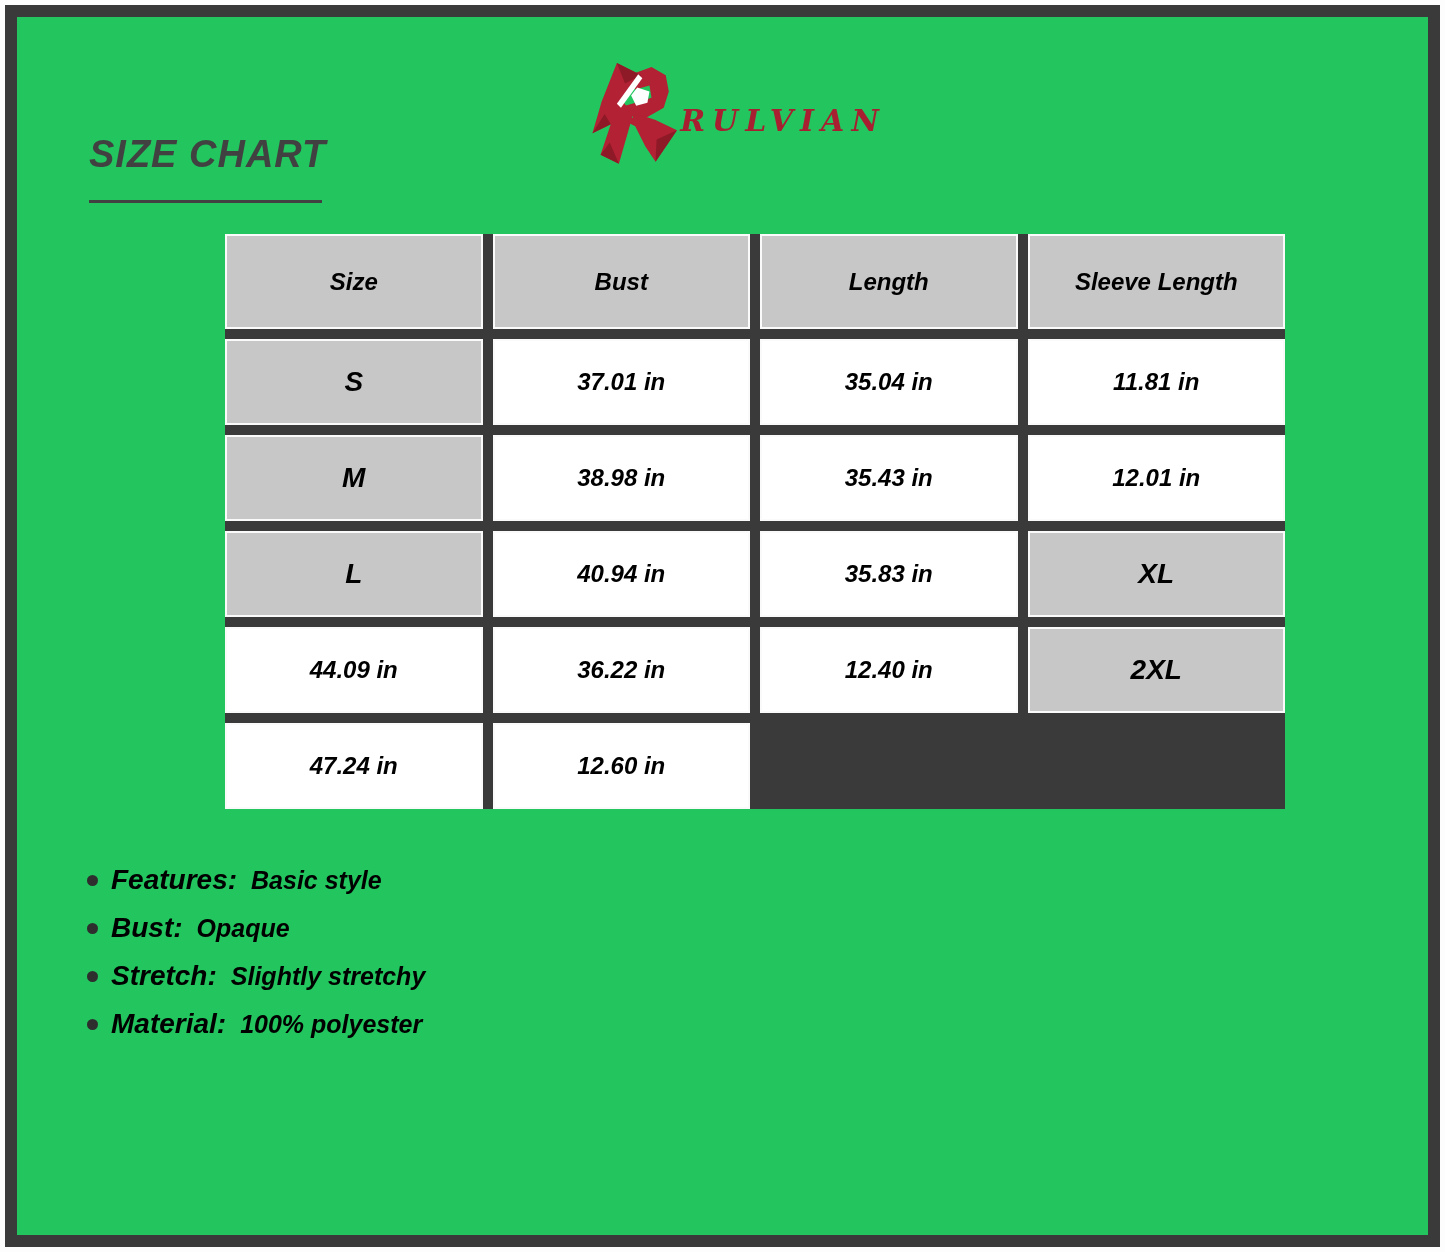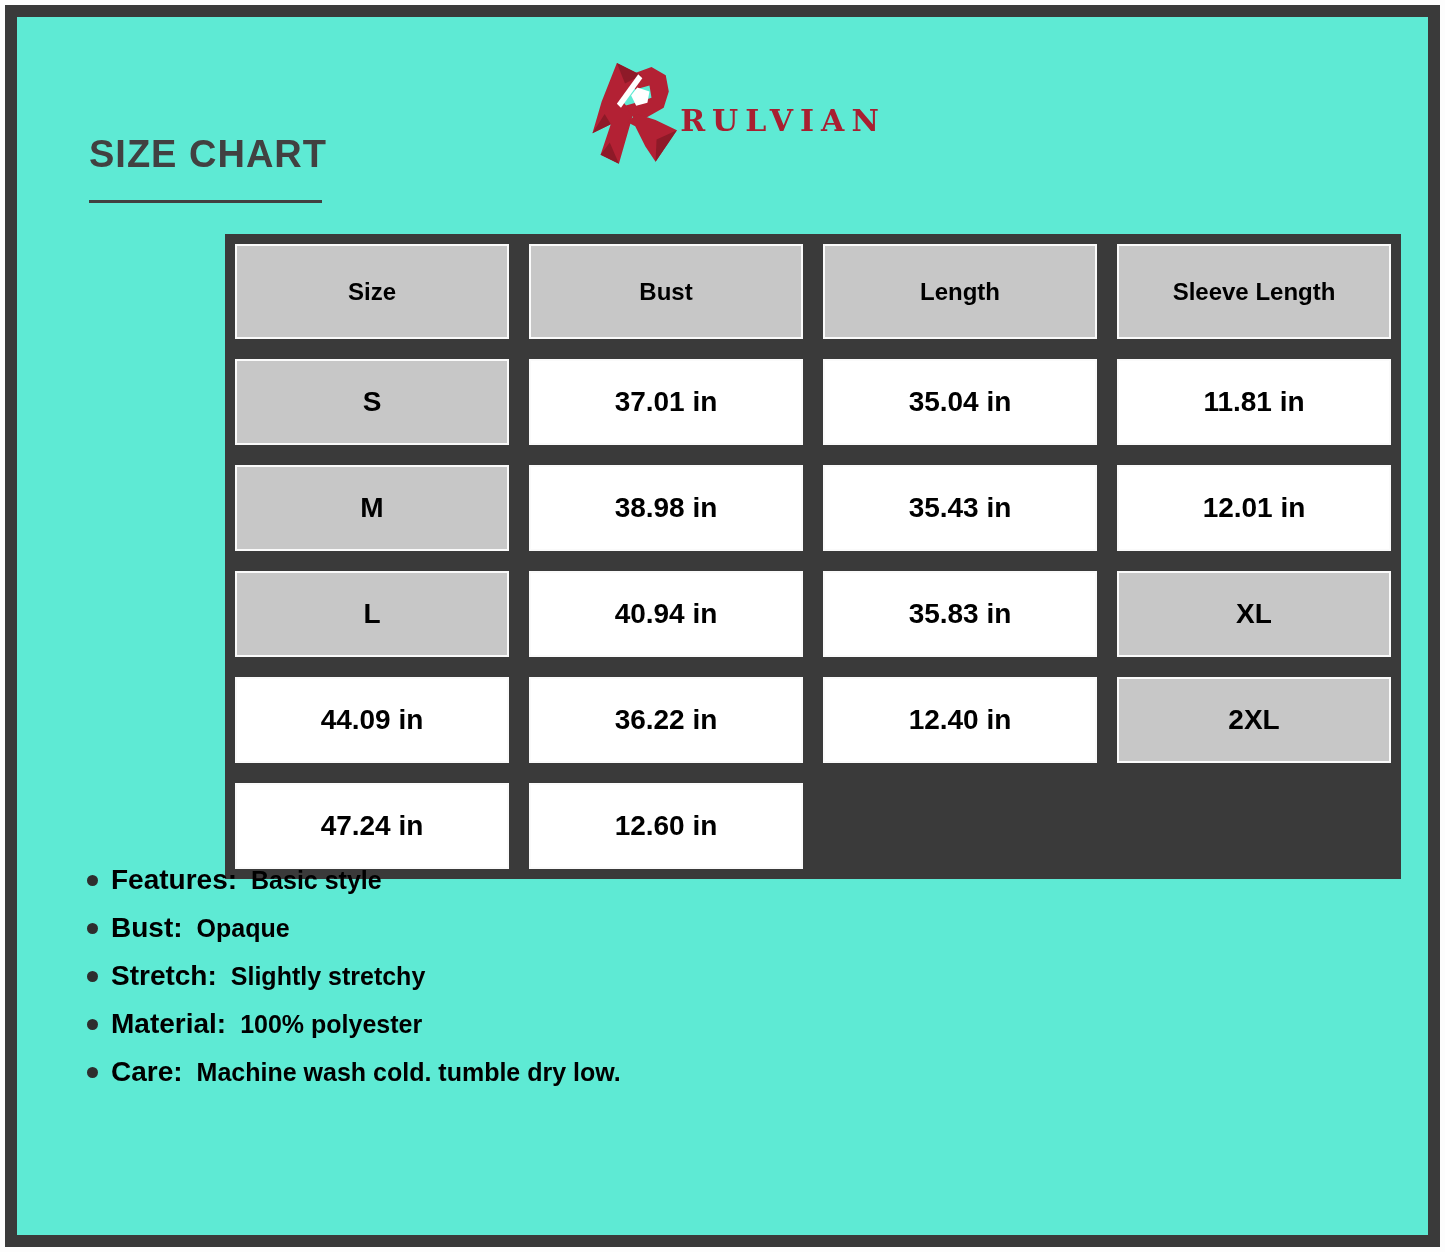--- a/index.html
+++ b/index.html
@@ -8,21 +8,22 @@
     position: relative;
     background: #fdfdfd;
     font-family: "Liberation Sans", sans-serif;
     color: #000;
   }
   
   .frame {
     position: absolute;
     left: 5px; top: 5px; right: 5px; bottom: 5px;
     border: 12px solid #3a3a3a;
-    background: #5eead4;
+    background: #22c55e;
+    font-style: italic;
   }
 
   
   .title-block { position: absolute; left: 72px; top: 116px; }
   .title-block h1 {
     font-size: 38px;
     font-weight: bold;
     letter-spacing: 1px;
     color: #414141;
   }
@@ -47,36 +48,36 @@
     font-size: 30px;
     letter-spacing: 7px;
     color: #a81f31;
     white-space: nowrap;
   }
 
   
   .size-table {
     position: absolute;
     left: 208px; top: 217px;
-    width: 1176px;
+    width: 1060px;
     background: #3a3a3a;
-    padding: 10px;
+    padding: 0;
     display: grid;
     grid-template-columns: repeat(4, 1fr);
-    gap: 20px;
+    gap: 10px;
   }
   .cell {
     display: flex; align-items: center; justify-content: center;
     font-weight: bold;
     border: 2px solid #fafafa;
     text-align: center;
   }
   .cell.header { background: #c7c7c7; height: 95px; font-size: 24px; }
   .cell.size   { background: #c7c7c7; height: 86px; font-size: 28px; }
-  .cell.value  { background: #ffffff; height: 86px; font-size: 28px; }
+  .cell.value  { background: #ffffff; height: 86px; font-size: 24px; }
 
   
   .details { position: absolute; left: 70px; top: 848px; list-style: none; }
   .detail-row { display: flex; align-items: center; height: 30px; margin-bottom: 18px; text-align: right; }
   .bullet {
     width: 11px; height: 11px; border-radius: 50%;
     background: #2e2e2e; margin-right: 13px; flex: 0 0 auto;
   }
   .detail-label { font-size: 28px; font-weight: bold; }
   .detail-value { font-size: 25px; font-weight: bold; margin-left: 14px; }
@@ -157,20 +158,15 @@
     <li class="detail-row">
       <span class="bullet"></span>
       <span class="detail-label">Stretch:</span>
       <span class="detail-value">Slightly stretchy</span>
     </li>
     <li class="detail-row">
       <span class="bullet"></span>
       <span class="detail-label">Material:</span>
       <span class="detail-value">100% polyester</span>
     </li>
-    <li class="detail-row">
-      <span class="bullet"></span>
-      <span class="detail-label">Care:</span>
-      <span class="detail-value">Machine wash cold. tumble dry low.</span>
-    </li>
   </ul>
 
 </div>
 
 </body></html>

